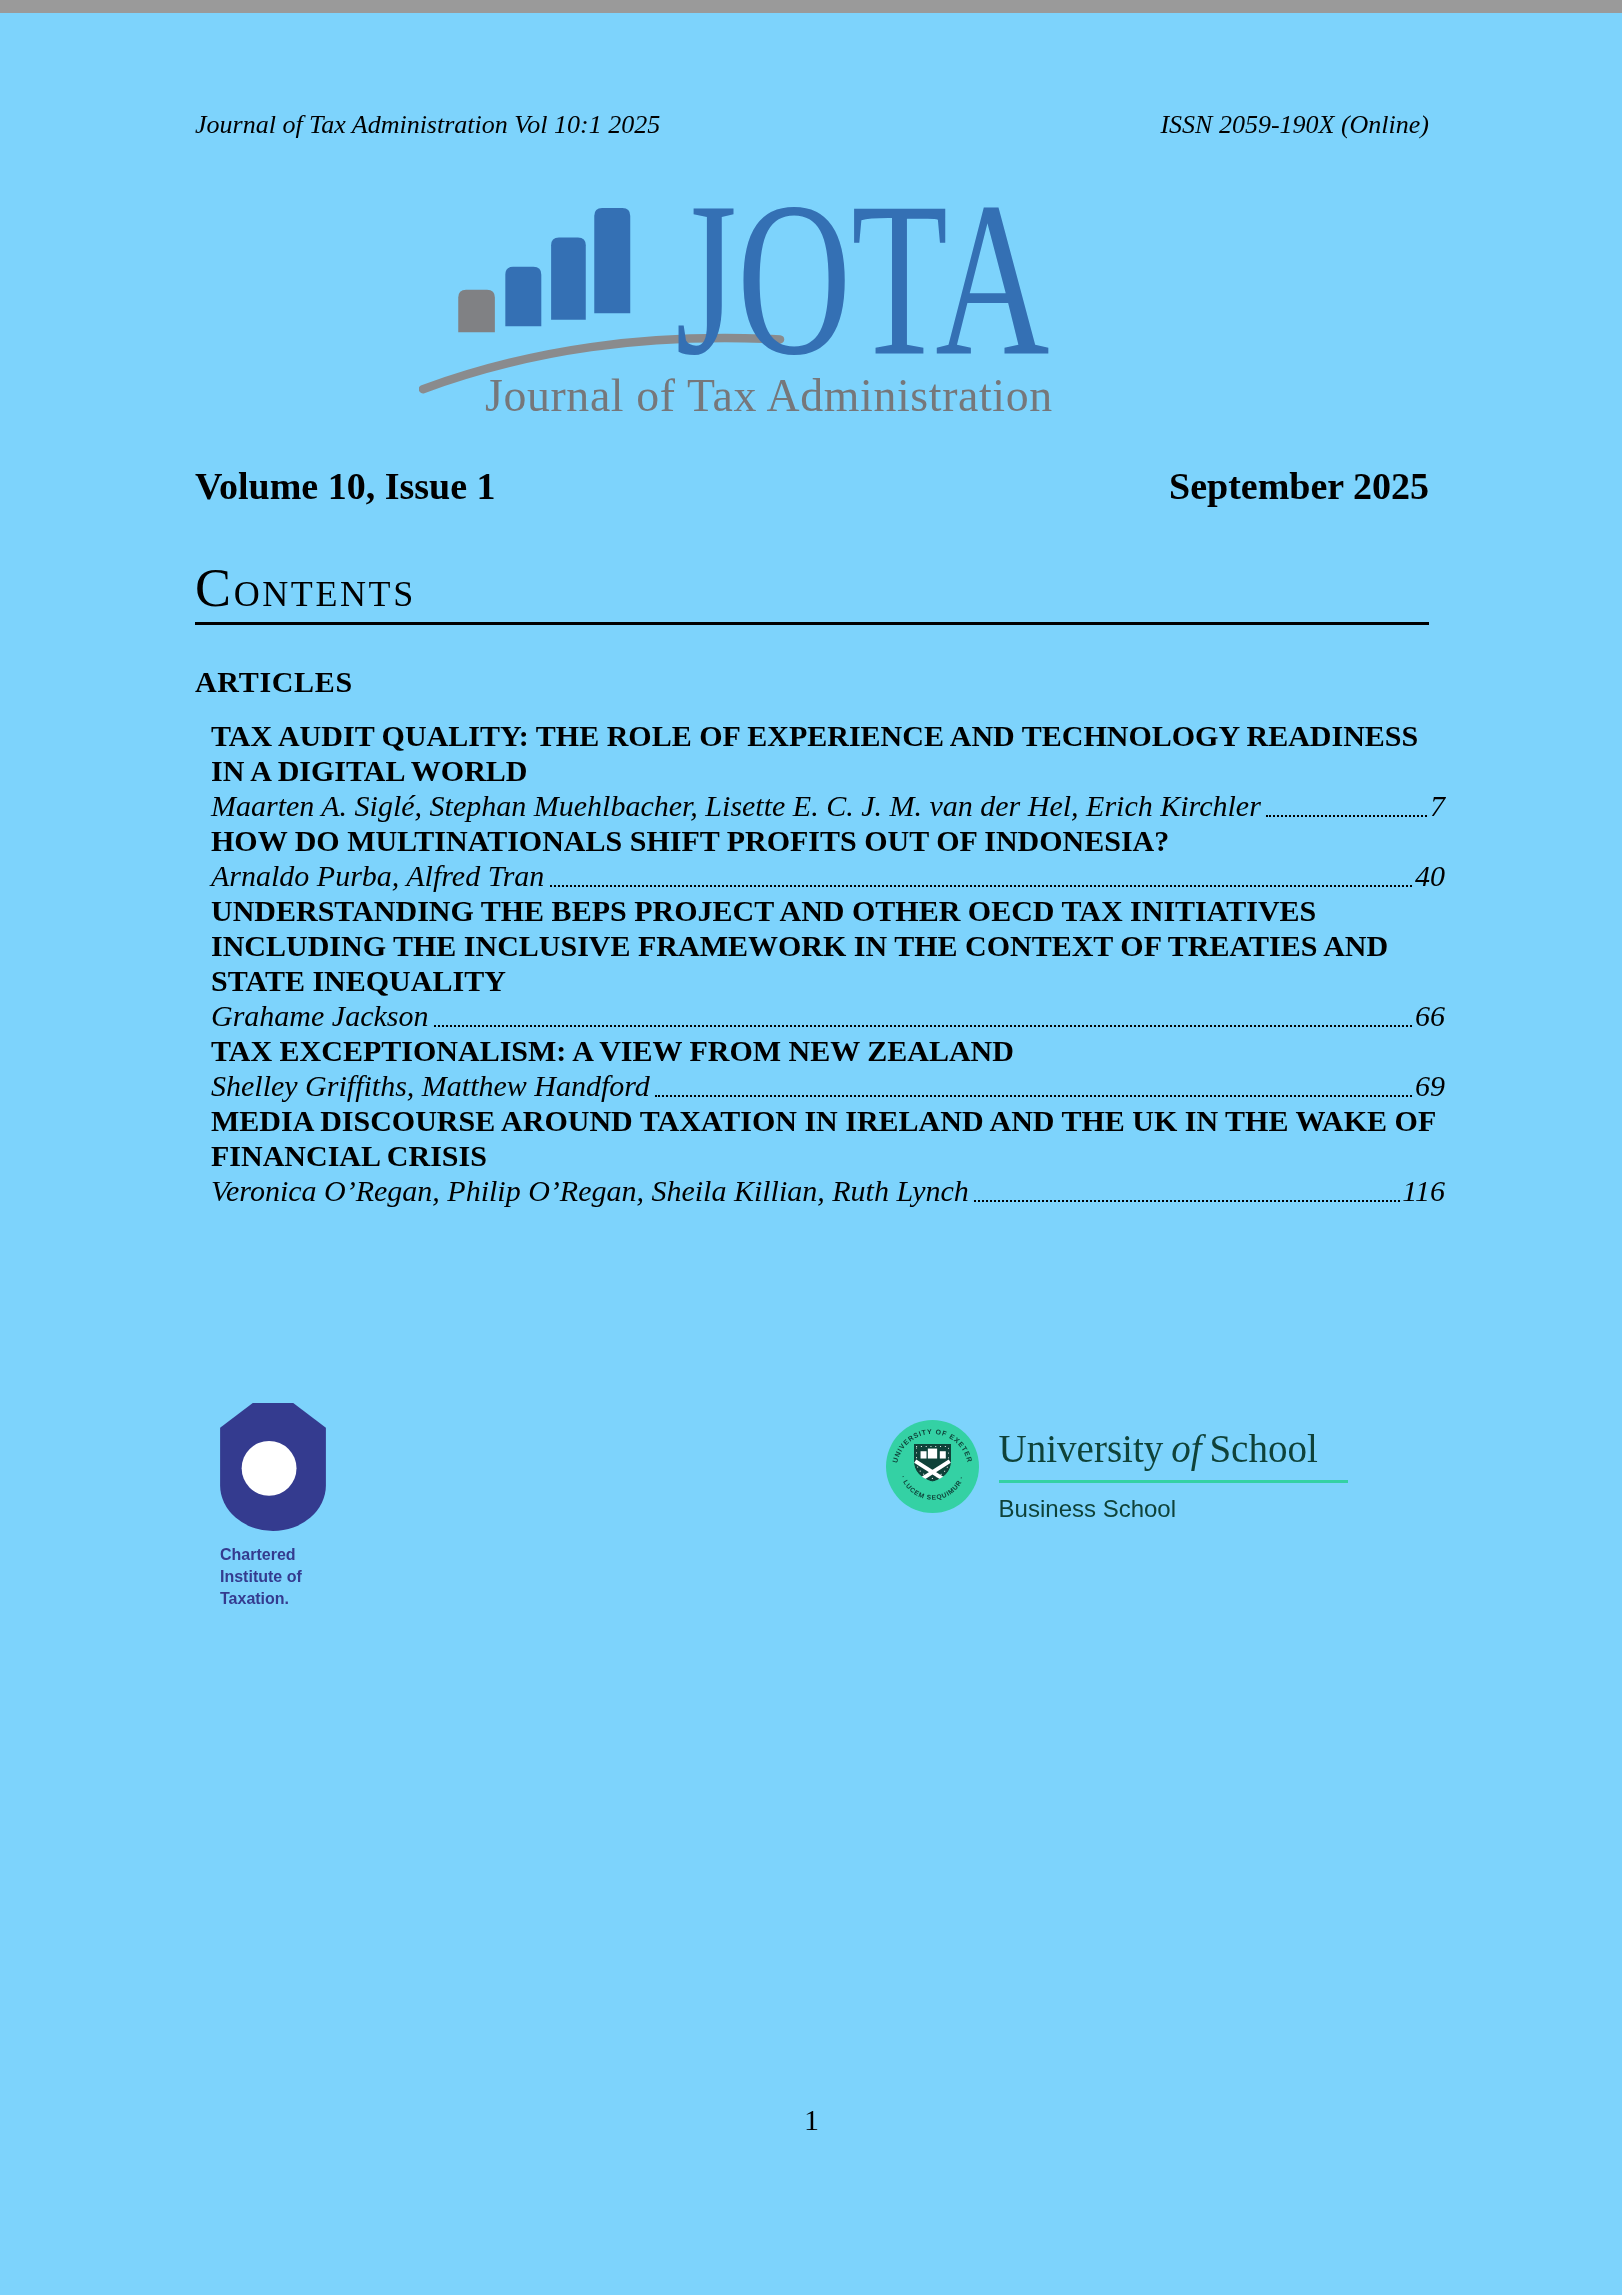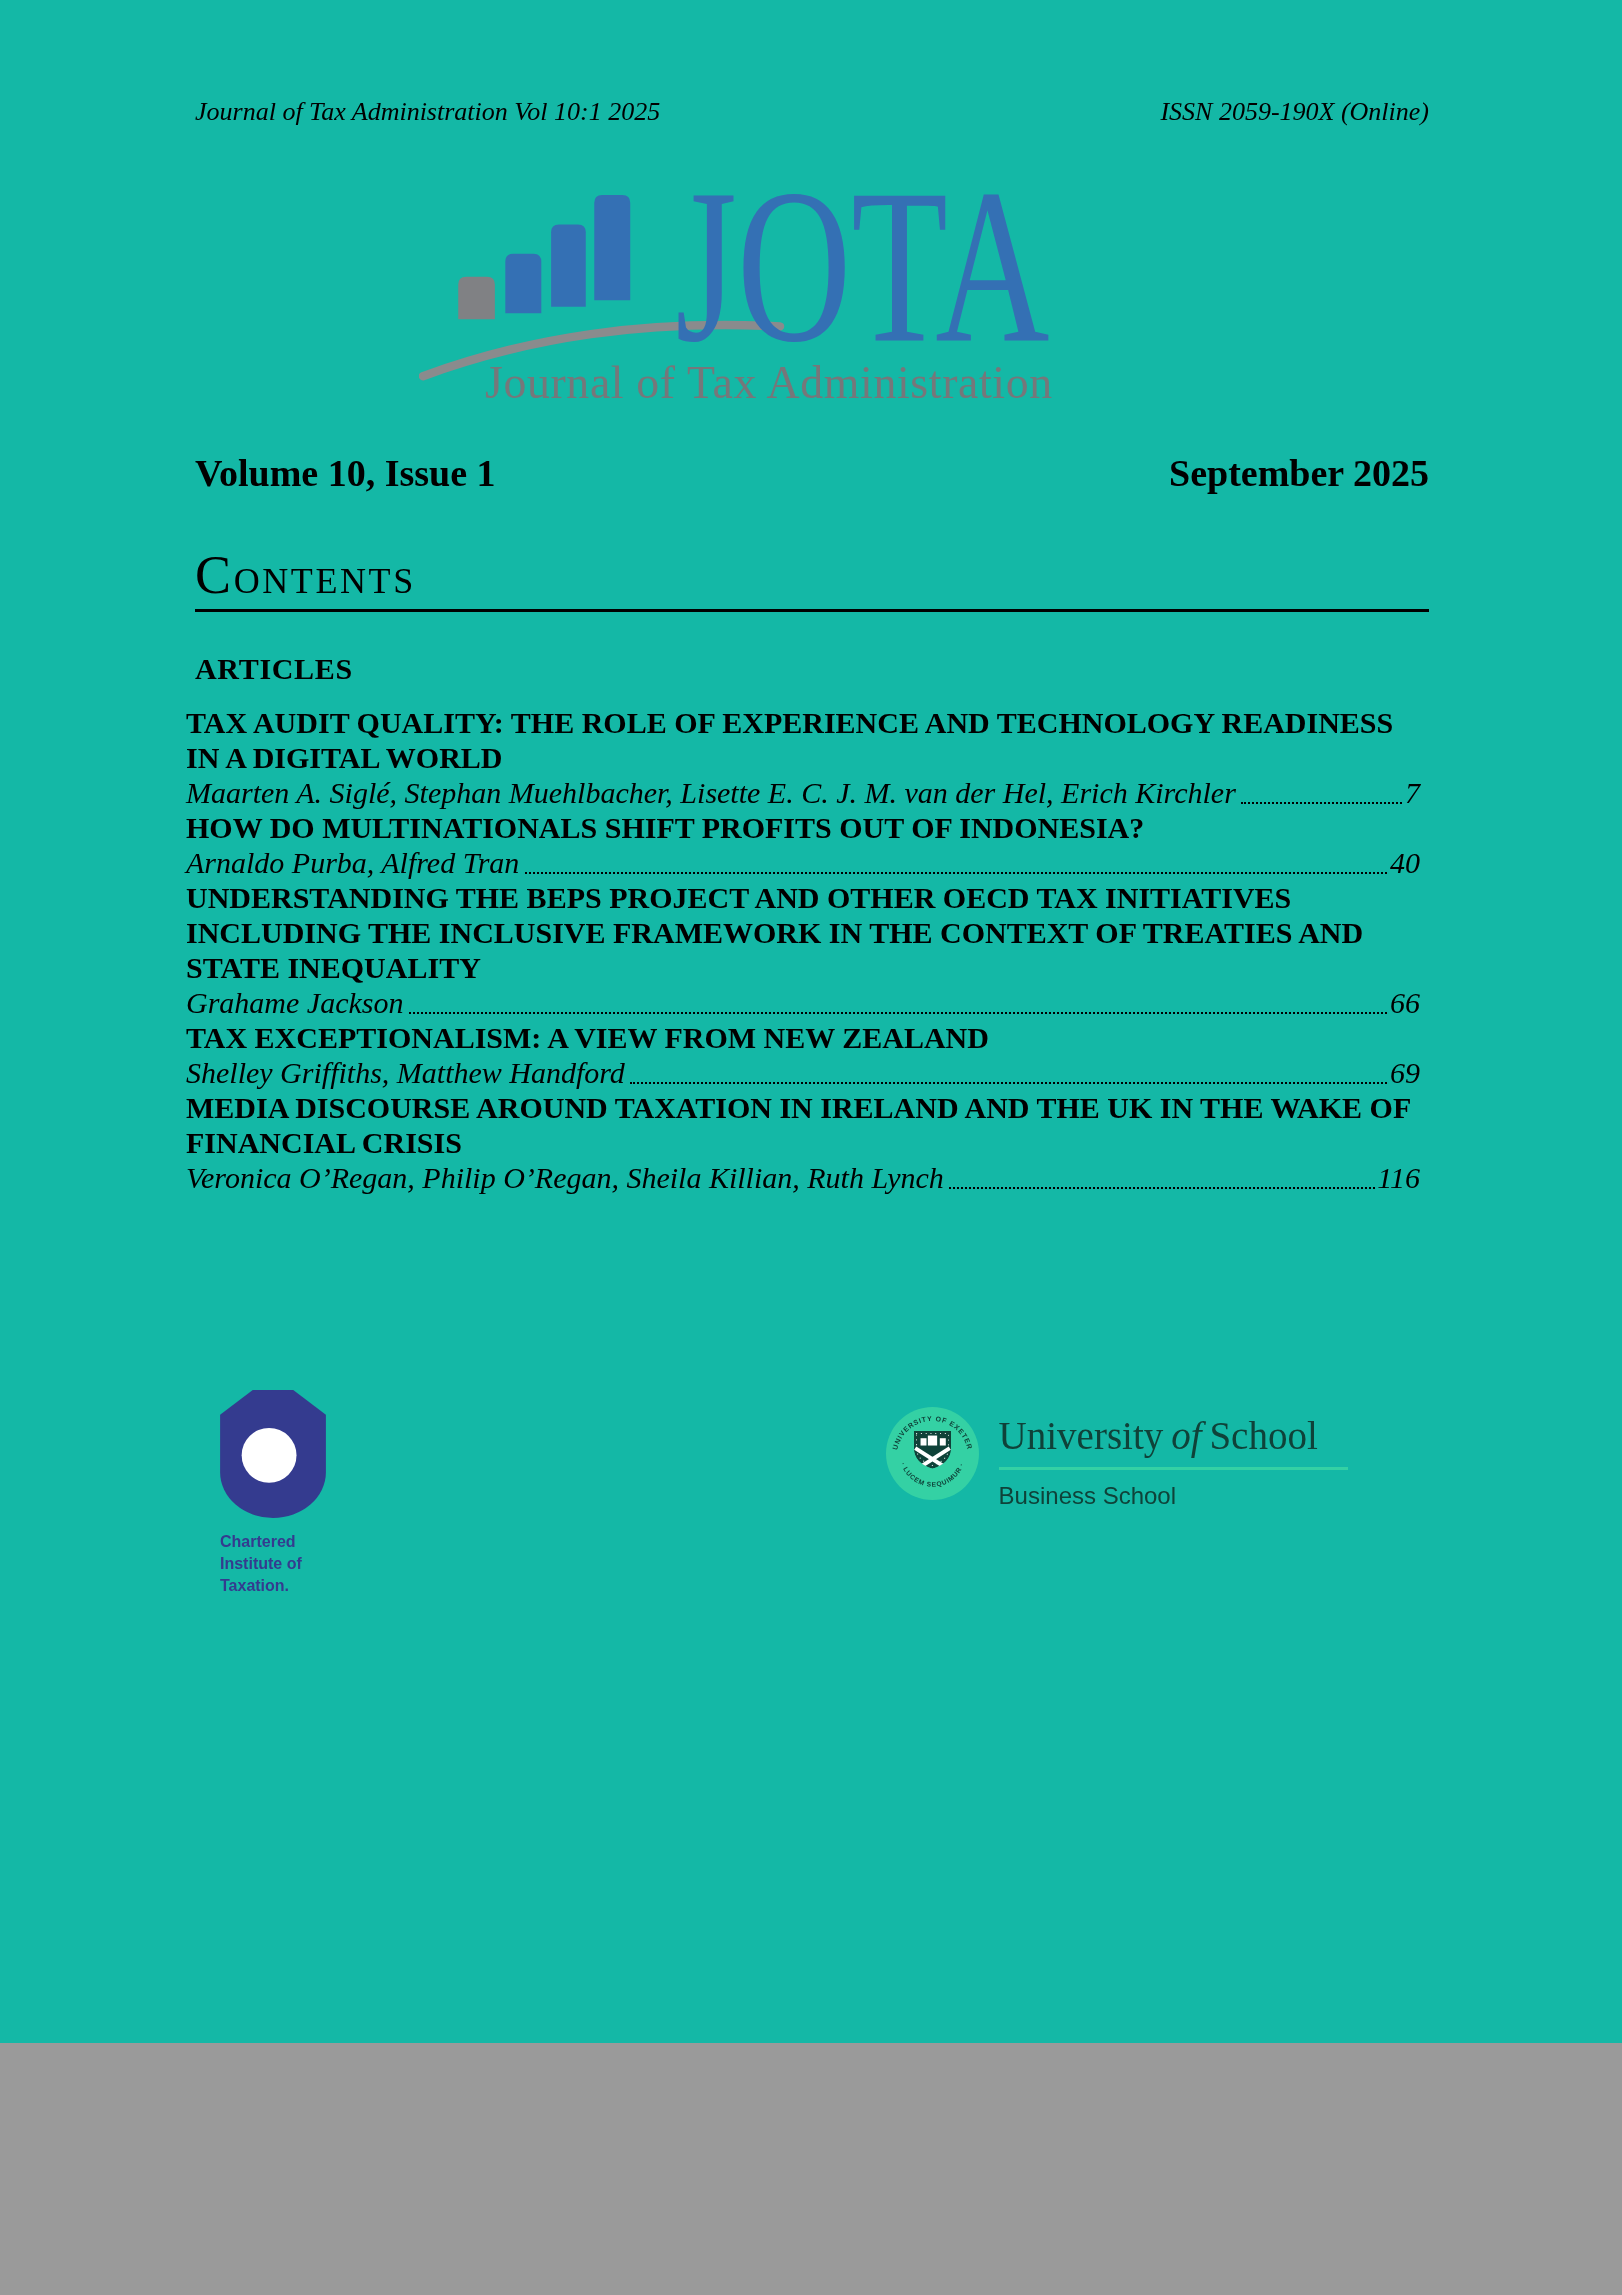--- a/index.html
+++ b/index.html
@@ -1,18 +1,18 @@
 <!DOCTYPE html>
 <html style="font-size:10.5px"><head>
 <meta charset="utf-8">
 <style>
   html,body{margin:0;padding:0;background:#9a9a9a;}
   .page{
-    position:relative;width:1623px;height:2043px;background:#14b8a6;
-    font-family:"Liberation Serif",serif;color:#000;overflow:hidden;margin:0 auto;
+    position:relative;width:1623px;height:2282px;background:#7dd3fc;
+    font-family:"Liberation Serif",serif;color:#000;overflow:hidden;margin:13px auto;
   }
   
   .running-head{
     position:absolute;left:195px;right:194px;top:97px;
     display:flex;justify-content:space-between;
     font-style:italic;font-size:26px;line-height:30px;
   }
   
   .logo-block{position:absolute;left:419px;top:185px;width:654px;height:226px;}
   .logo-block svg{display:block;}
@@ -29,21 +29,21 @@
     position:absolute;left:195px;top:548px;
     font-size:36px;line-height:55px;letter-spacing:2.6px;text-transform:uppercase;
   }
   .contents-heading::first-letter{font-size:54px;}
   .rule{position:absolute;left:195px;width:1234px;top:609px;height:2.6px;background:#000;}
   .section-label{
     position:absolute;left:195px;top:652px;
     font-size:30px;font-weight:bold;letter-spacing:0.7px;
   }
   
-  .toc{position:absolute;left:186px;top:705px;width:1234px;font-size:30px;line-height:35px;}
+  .toc{position:absolute;left:211px;top:705px;width:1234px;font-size:30px;line-height:35px;}
   .a-title{font-weight:bold;}
   .a-line{display:flex;align-items:flex-end;font-style:italic;}
   .a-authors{white-space:nowrap;}
   .dots{flex:1 1 0;min-width:19.6px;border-bottom:2.6px dotted #000;margin:0 2.6px 6.5px 5.2px;}
   .a-page{white-space:nowrap;}
   
   .ciot{position:absolute;left:220px;top:1390px;width:216px;}
   .ciot-text{
     margin-top:10.5px;font-family:"Liberation Sans",sans-serif;
     font-weight:bold;font-size:16px;line-height:22px;color:#343b8f;

